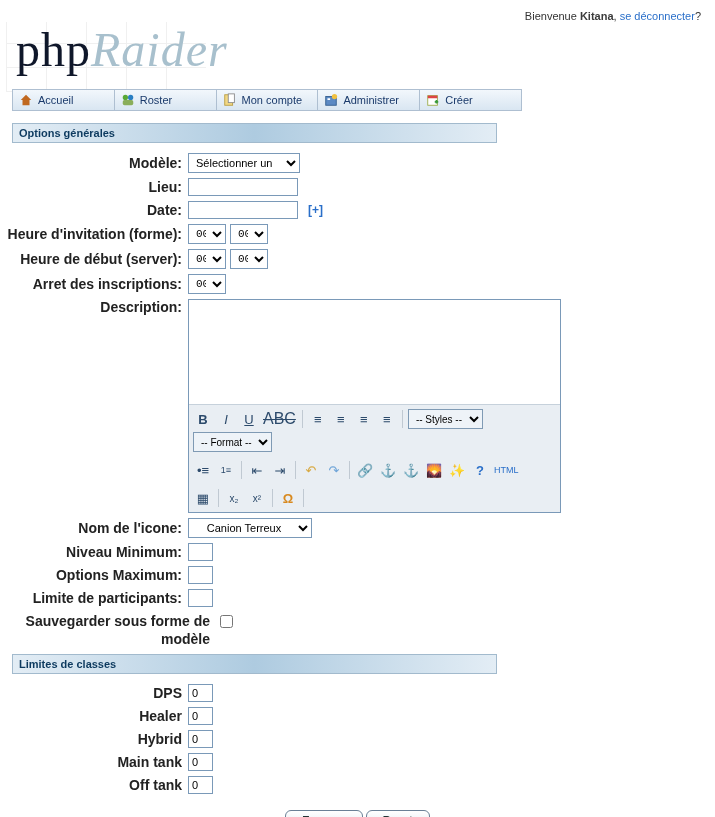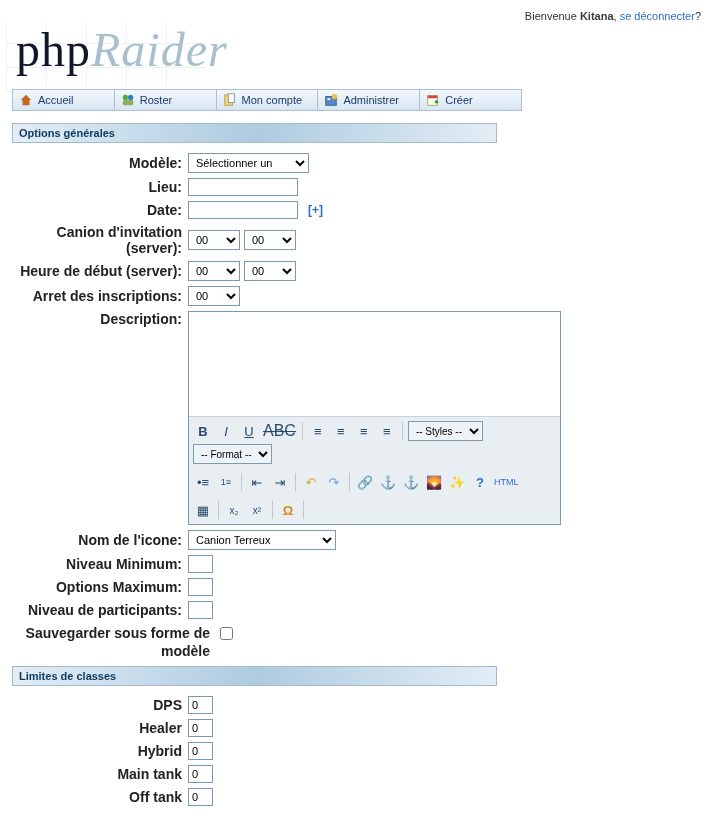--- a/index.html
+++ b/index.html
@@ -86,21 +86,21 @@
       align-items: center;
       gap: 4px;
     }
     input[type="text"], select, textarea {
       border: 1px solid #7a99b8;
       font-size: 11px;
       padding: 2px 3px;
       background: #fff;
     }
     input.sm { width: 25px; }
-    select.sm { width: 52px; }
+    select.sm { width: 38px; font-family: Liberation Mono, monospace; }
     .date-plus { color: #2a6fc9; font-weight: bold; margin-left: 6px; cursor:pointer; font-size:12px; }
     .richtext {
       width: 373px;
       border: 1px solid #7a99b8;
     }
     .richtext-area {
       width: 100%; height: 104px; border: none; resize: none; display:block;
     }
     .rt-toolbar {
       background: #e9eef3;
@@ -195,41 +195,41 @@
     </span>
     <span>Créer</span>
   </div>
 </div>
 
 <div class="section-header">Options générales</div>
 
 <div class="form-row">
   <div class="form-label">Modèle:</div>
   <div class="form-control">
-    <select style="width:121px;"><option>Sélectionner un</option></select>
+    <select style="width:112px;"><option>Sélectionner un</option></select>
   </div>
 </div>
 
 <div class="form-row">
   <div class="form-label">Lieu:</div>
   <div class="form-control">
     <input type="text" style="width: 110px;" value="">
   </div>
 </div>
 
 <div class="form-row">
   <div class="form-label">Date:</div>
   <div class="form-control">
     <input type="text" style="width: 110px;" value="">
     <span class="date-plus">[+]</span>
   </div>
 </div>
 
 <div class="form-row">
-  <div class="form-label">Canion d'invitation (server):</div>
+  <div class="form-label">Heure d'invitation (forme):</div>
   <div class="form-control">
     <select class="sm"><option>00</option></select>
     <select class="sm"><option>00</option></select>
   </div>
 </div>
 
 <div class="form-row">
   <div class="form-label">Heure de début (server):</div>
   <div class="form-control">
     <select class="sm"><option>00</option></select>
@@ -288,40 +288,40 @@
         <span class="rt-btn" style="color:#d8891f;font-weight:bold;">Ω</span>
         <span class="rt-sep"></span>
       </div>
     </div>
   </div>
 </div>
 
 <div class="form-row">
   <div class="form-label">Nom de l'icone:</div>
   <div class="form-control">
-    <select style="width:148px;"><option>Canion Terreux</option></select>
+    <select style="width:124px;text-align:center;"><option>Canion Terreux</option></select>
   </div>
 </div>
 
 <div class="form-row">
   <div class="form-label">Niveau Minimum:</div>
   <div class="form-control">
       <input type="text" class="sm" value="" style="">
     </div>
 </div>
 
 <div class="form-row">
   <div class="form-label">Options Maximum:</div>
   <div class="form-control">
       <input type="text" class="sm" value="" style="">
     </div>
 </div>
 
 <div class="form-row">
-  <div class="form-label">Niveau de participants:</div>
+  <div class="form-label">Limite de participants:</div>
   <div class="form-control">
       <input type="text" class="sm" value="" style="">
     </div>
 </div>
 
 <div class="form-row" style="align-items:flex-start;">
   <div class="form-label" style="width:210px;line-height:1.3;">Sauvegarder sous forme de modèle</div>
   <div class="form-control">
       <input type="checkbox" style="">
     </div>

